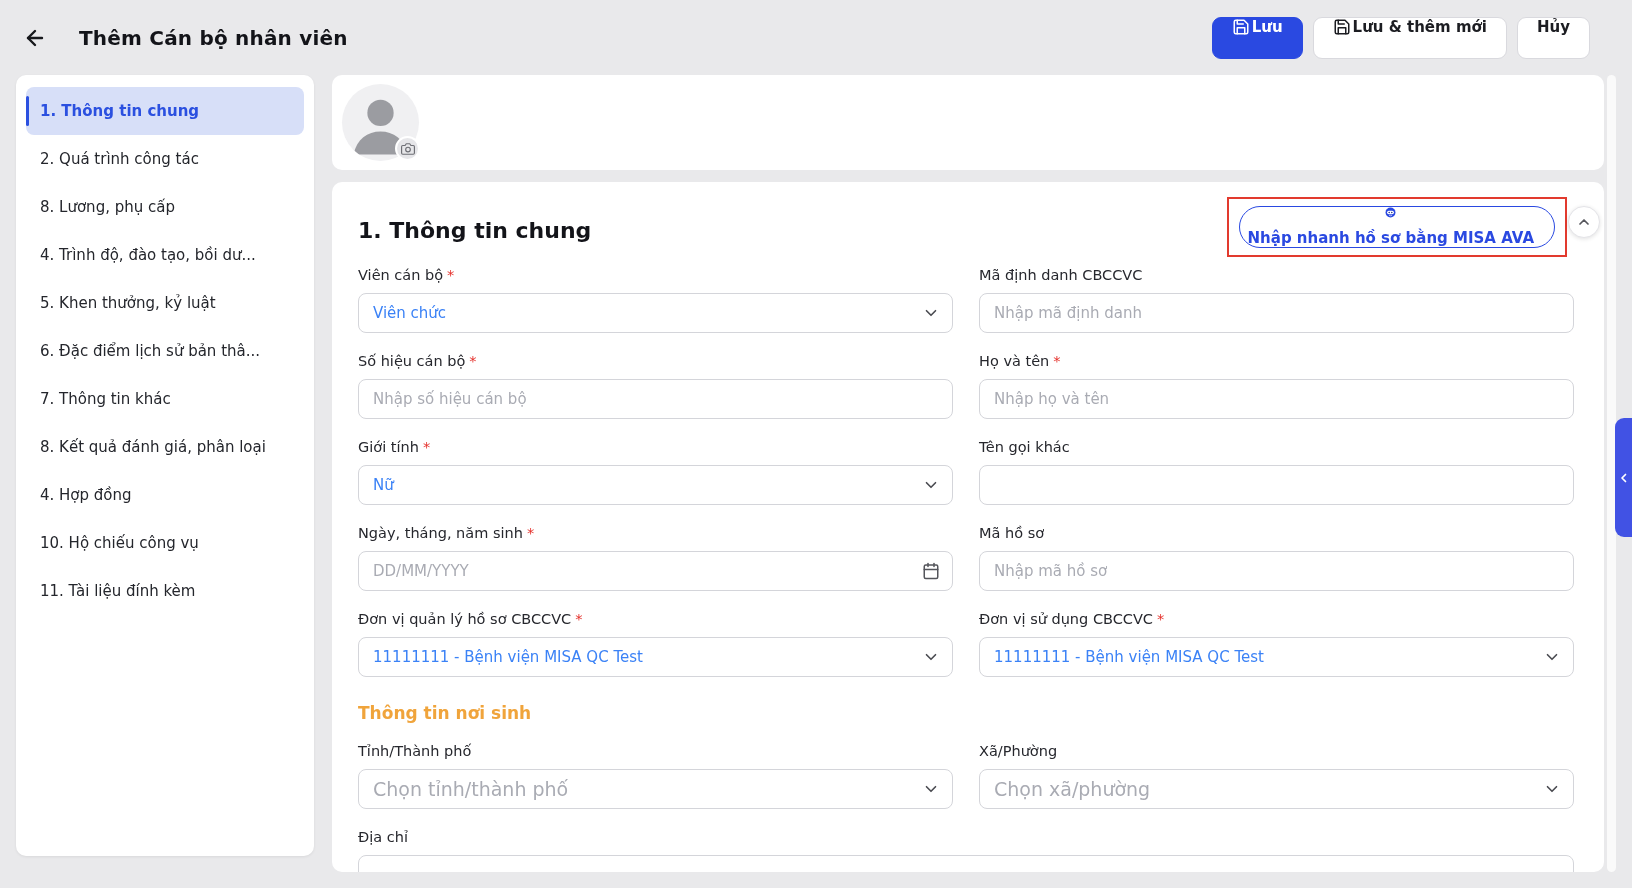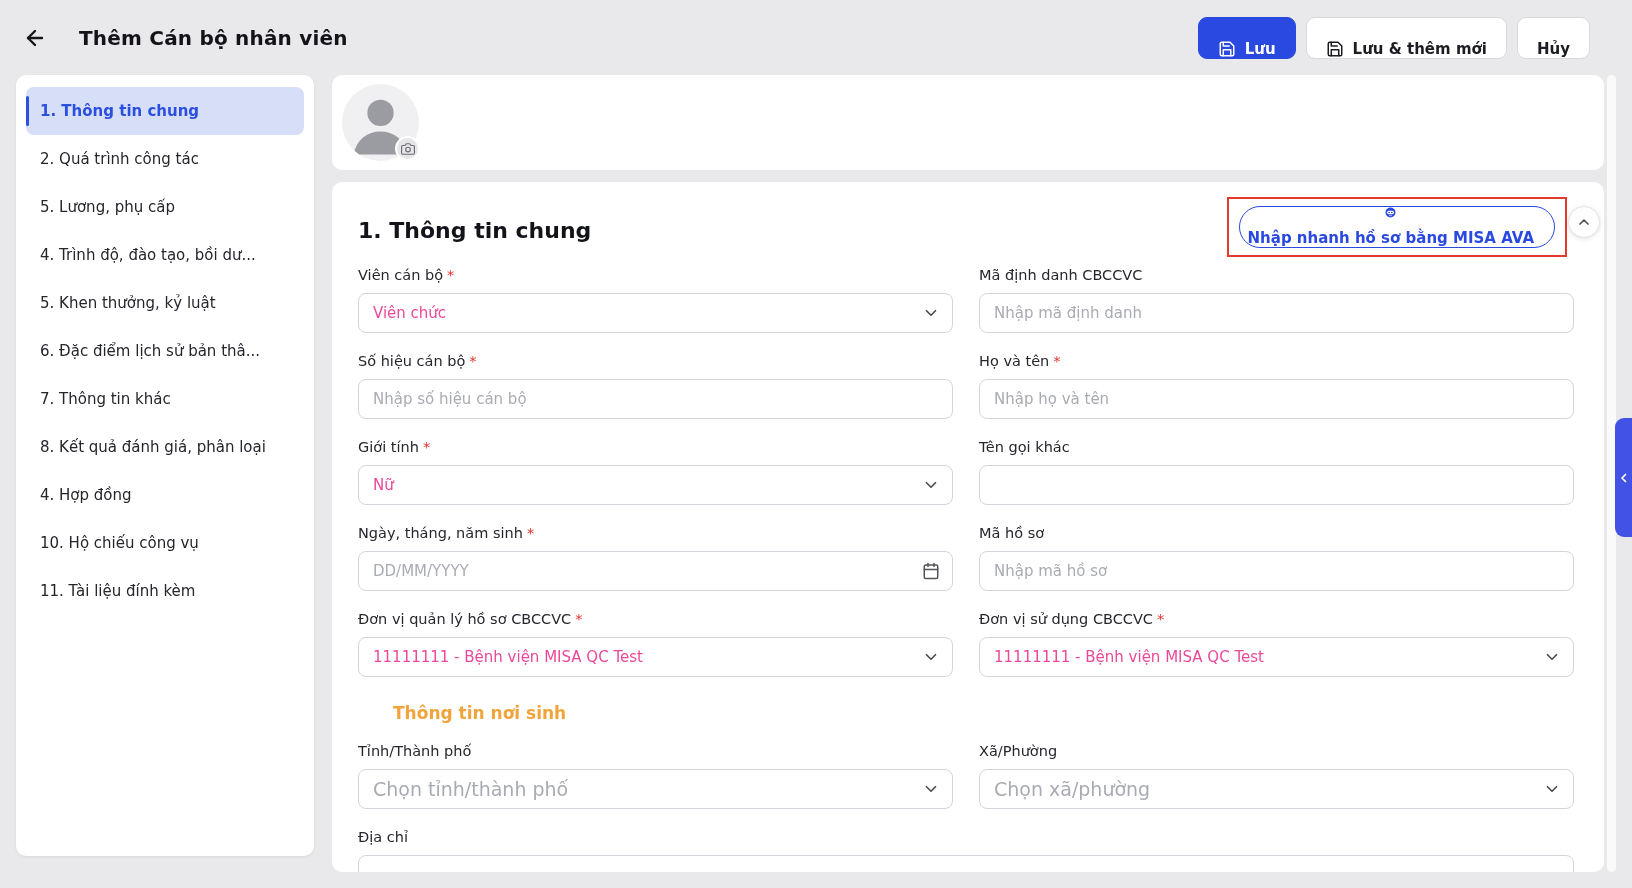--- a/index.html
+++ b/index.html
@@ -7,21 +7,21 @@
   body { font-family:"DejaVu Sans","Liberation Sans",sans-serif; background:#e9e9eb; }
   .page { position:relative; width:1632px; height:888px; background:#e9e9eb; overflow:hidden; }
 
   
   .header { position:absolute; top:0; left:0; width:100%; height:75px;
             display:flex; align-items:center; padding:0 42px 0 18px; }
   .back-btn { width:34px; height:34px; display:flex; align-items:center; justify-content:center;
               cursor:pointer; color:#17181c; flex:0 0 auto; }
   .page-title { margin-left:27px; font-size:20px; font-weight:bold; color:#131419; letter-spacing:.2px; }
   .header-actions { margin-left:auto; display:flex; gap:10px; }
-  .btn { height:42px; border-radius:9px; display:inline-flex; align-items:flex-end; gap:9px;
+  .btn { height:42px; border-radius:9px; display:inline-flex; align-items:flex-start; gap:2px;
          font-family:inherit; font-size:15px; font-weight:600; padding:0 19px; cursor:pointer;
          border:1px solid #d9d9de; background:#fff; color:#1c1d22; white-space:nowrap; }
   .btn svg { width:18px; height:18px; }
   .btn-primary { background:#2a49e1; border-color:#2a49e1; color:#fff; }
 
   
   .sidebar { position:absolute; left:16px; top:75px; width:298px; height:781px;
              background:#fff; border-radius:10px; box-shadow:0 1px 3px rgba(0,0,0,.07);
              padding:12px 10px; }
   .side-item { position:relative; height:48px; display:flex; align-items:center;
@@ -62,29 +62,29 @@
   .form-grid { margin-top:22px; display:grid; grid-template-columns:1fr 1fr;
                column-gap:26px; row-gap:18px; }
   .field { display:flex; flex-direction:column; }
   .field-label { font-size:14.5px; color:#26272d; margin-bottom:7px; line-height:21px; }
   .req { color:#e5322d; margin-left:4px; }
   .control { position:relative; height:40px; border:1px solid #d4d5da; border-radius:8px;
              background:#fff; display:flex; align-items:center; padding:0 14px; cursor:pointer; }
   .control input { border:none; outline:none; width:100%; height:100%; font-family:inherit;
                    font-size:15px; color:#4c1d95; background:transparent; }
   .control input::placeholder { color:#a9abb3; opacity:1; }
-  .control .value { font-size:15px; color:#ec4899; }
+  .control .value { font-size:15px; color:#3b82f6; }
   .control .ph { font-size:19px; color:#a9abb3; }
   .control .chev { position:absolute; right:12px; top:50%; transform:translateY(-50%);
                    width:18px; height:18px; color:#4a4b51; }
   .control .cal { position:absolute; right:12px; top:50%; transform:translateY(-50%);
                   width:18px; height:18px; color:#54555b; cursor:pointer; }
   .span2 { grid-column:1 / -1; }
   .group-heading { grid-column:1 / -1; font-size:17px; font-weight:bold; color:#f0a43b;
-                   margin-top:8px;margin-left:35px; }
+                   margin-top:8px; }
 
   
   .scroll-track { position:absolute; left:1607px; top:75px; width:9px; height:797px;
                   background:#fafafa; border-radius:5px; cursor:pointer; }
   .side-tab { position:absolute; right:0; top:418px; width:17px; height:119px;
               background:#4152e4; border-radius:9px 0 0 9px; display:flex; align-items:center;
               justify-content:center; cursor:pointer; color:#fff; }
   .side-tab svg { width:12px; height:12px; }
 </style>
 </head>
@@ -119,21 +119,21 @@
       </button>
       <button class="btn">
         <span>Hủy</span>
       </button>
     </div>
   </div>
 
   <div class="sidebar">
     <div class="side-item active">1. Thông tin chung</div>
     <div class="side-item">2. Quá trình công tác</div>
-    <div class="side-item">5. Lương, phụ cấp</div>
+    <div class="side-item">8. Lương, phụ cấp</div>
     <div class="side-item">4. Trình độ, đào tạo, bồi dư...</div>
     <div class="side-item">5. Khen thưởng, kỷ luật</div>
     <div class="side-item">6. Đặc điểm lịch sử bản thâ...</div>
     <div class="side-item">7. Thông tin khác</div>
     <div class="side-item">8. Kết quả đánh giá, phân loại</div>
     <div class="side-item">4. Hợp đồng</div>
     <div class="side-item">10. Hộ chiếu công vụ</div>
     <div class="side-item">11. Tài liệu đính kèm</div>
   </div>
 

